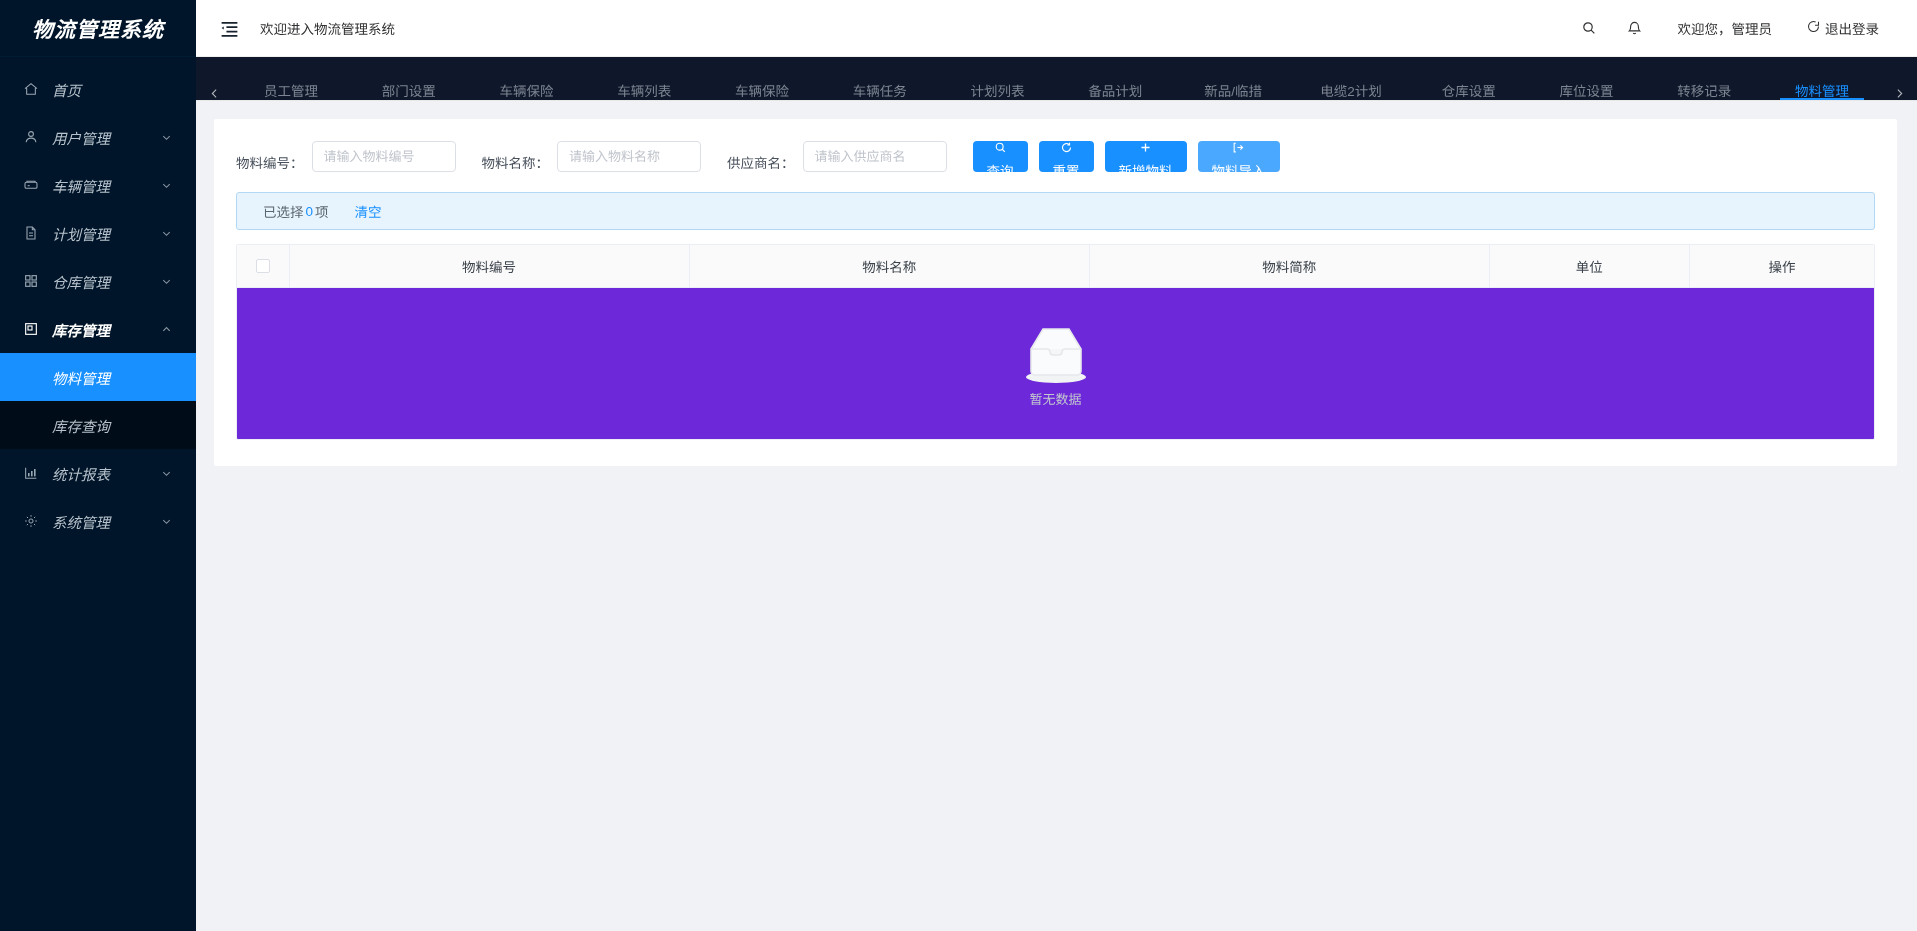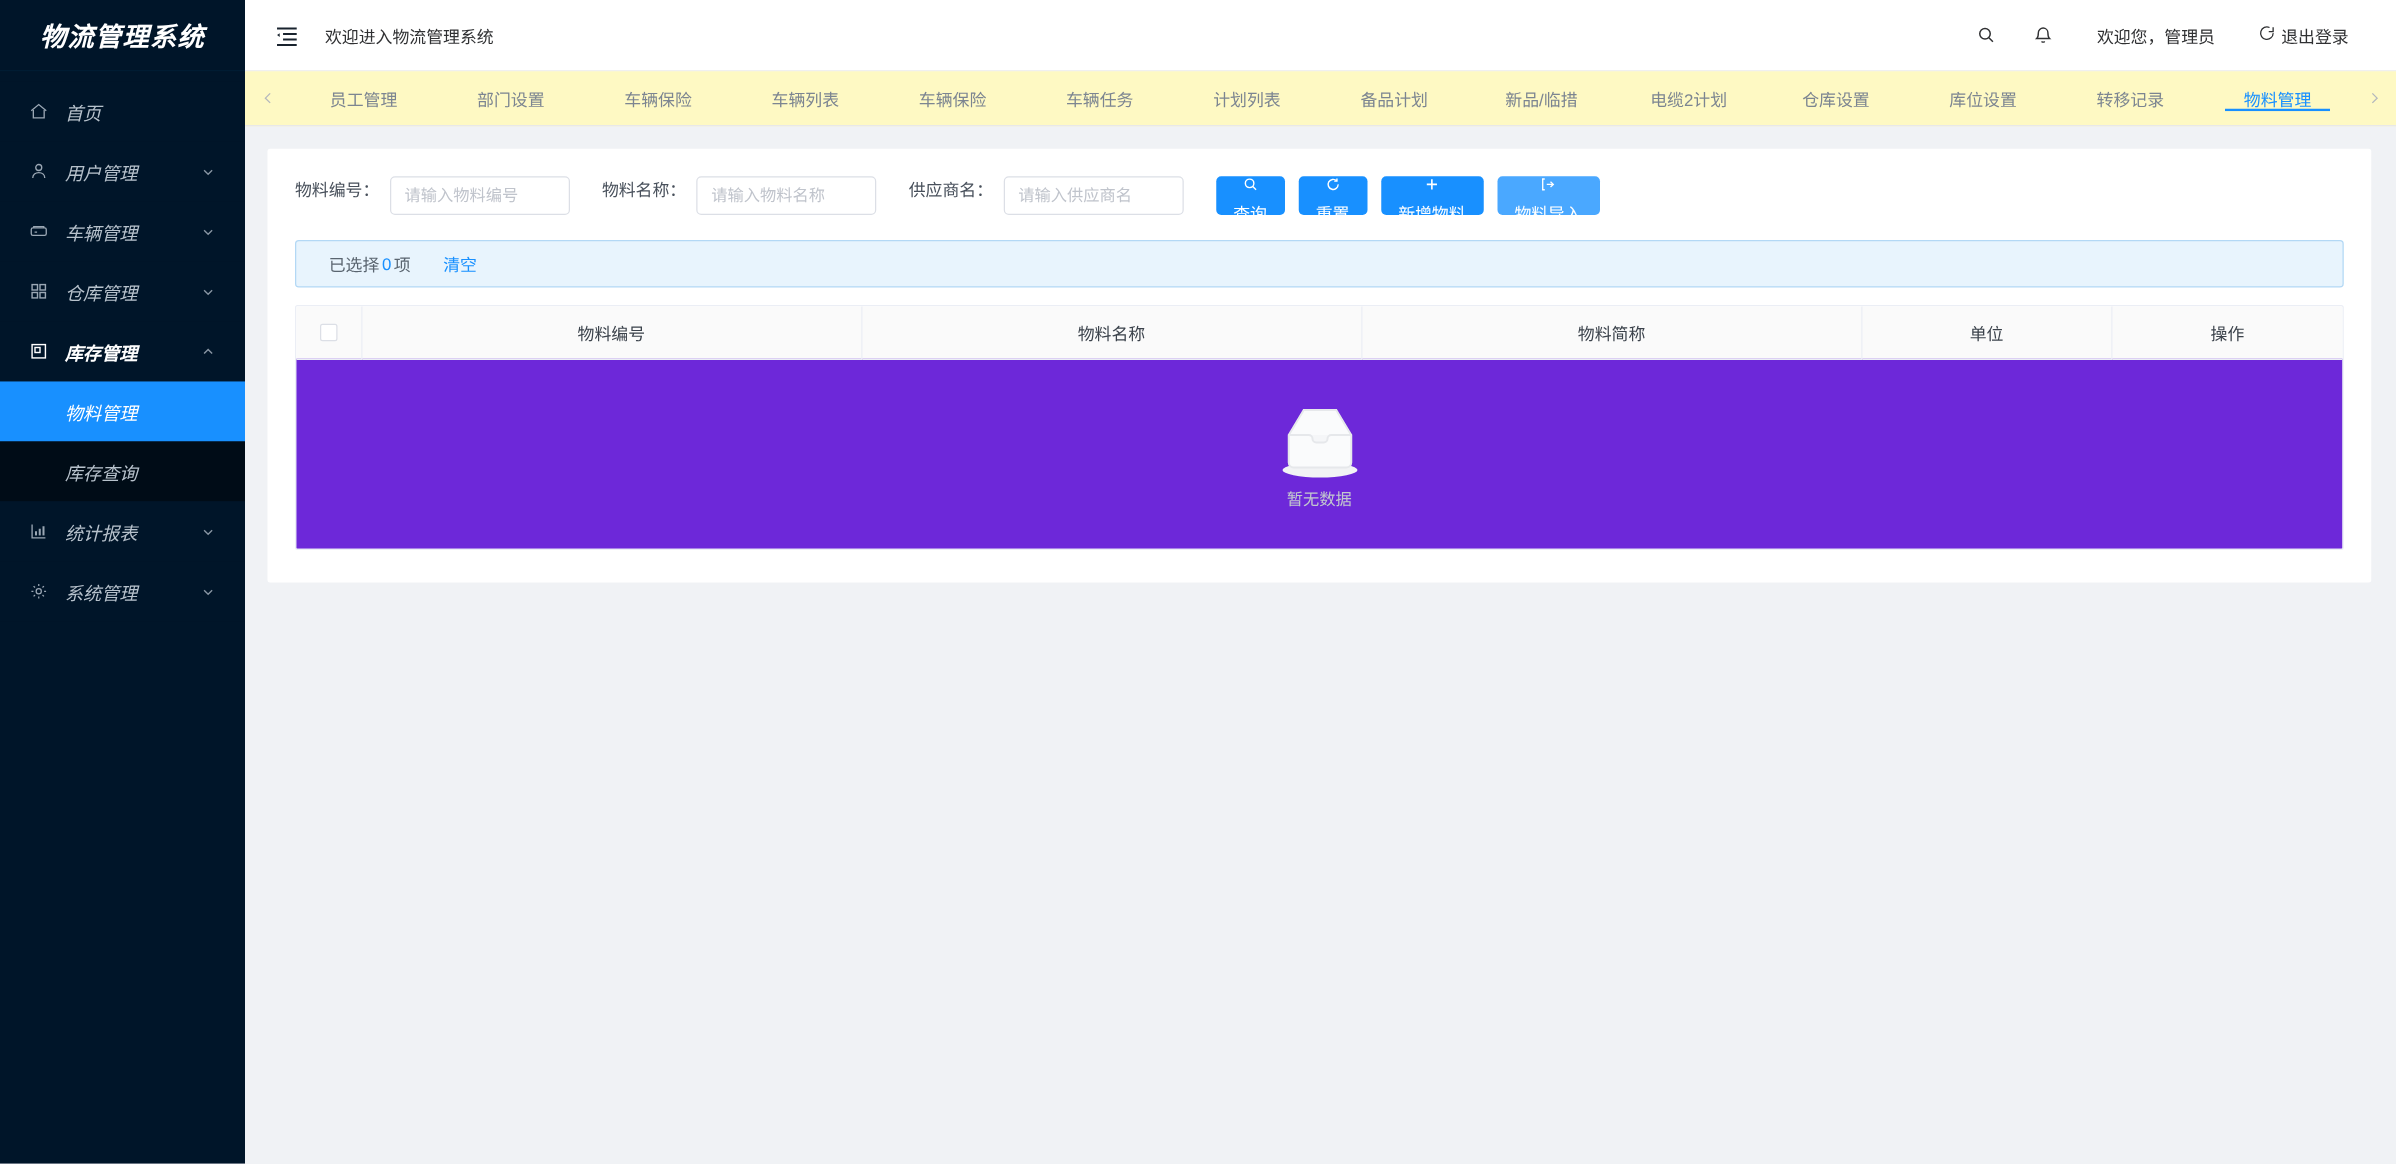--- a/index.html
+++ b/index.html
@@ -140,23 +140,23 @@
     margin-left: 34px;
     margin-right: 4px;
     cursor: pointer;
     white-space: nowrap;
   }
 
   
   .tabbar {
     height: 44px;
     flex: 0 0 44px;
-    background: #fef9c3;
-    display: flex;
-    align-items: center;
+    background: #0f172a;
+    display: flex;
+    align-items: flex-end;
     border-bottom: 1px solid #e8e8e8;
     overflow: hidden;
   }
   .tab-nav {
     width: 36px;
     flex: 0 0 36px;
     display: flex;
     align-items: center;
     justify-content: center;
     color: #b4b8bd;
@@ -205,21 +205,21 @@
 
   
   .search-row {
     display: flex;
     align-items: center;
     padding: 4px 0 8px 0;
     flex-wrap: nowrap;
   }
   .field {
     display: flex;
-    align-items: flex-start;
+    align-items: flex-end;
     margin-right: 26px;
     white-space: nowrap;
   }
   .field-label {
     font-size: 13.5px;
     color: #48505b;
     margin-right: 8px;
   }
   .field input {
     width: 144px;
@@ -369,20 +369,35 @@
             </svg>
         </span>
         <span class="mi-label">车辆管理</span>
         <span class="mi-arrow">
           <svg width="11" height="11" viewBox="0 0 24 24" fill="none" stroke="currentColor" stroke-width="2.4">
               <path d="M5 9l7 7 7-7"></path>
             </svg>
         </span>
       </div>
 
+      <div class="menu-item">
+        <span class="mi-icon">
+          <svg width="16" height="16" viewBox="0 0 24 24" fill="none" stroke="currentColor" stroke-width="1.6">
+              <path d="M6 3h8l4 4v14H6z"></path>
+              <path d="M14 3v4h4"></path>
+              <path d="M9 12h6M9 16h6"></path>
+            </svg>
+        </span>
+        <span class="mi-label">计划管理</span>
+        <span class="mi-arrow">
+          <svg width="11" height="11" viewBox="0 0 24 24" fill="none" stroke="currentColor" stroke-width="2.4">
+              <path d="M5 9l7 7 7-7"></path>
+            </svg>
+        </span>
+      </div>
 
       <div class="menu-item">
         <span class="mi-icon">
           <svg width="16" height="16" viewBox="0 0 24 24" fill="none" stroke="currentColor" stroke-width="1.7">
               <rect x="4" y="4" width="6.5" height="6.5"></rect>
               <rect x="13.5" y="4" width="6.5" height="6.5"></rect>
               <rect x="4" y="13.5" width="6.5" height="6.5"></rect>
               <rect x="13.5" y="13.5" width="6.5" height="6.5"></rect>
             </svg>
         </span>

